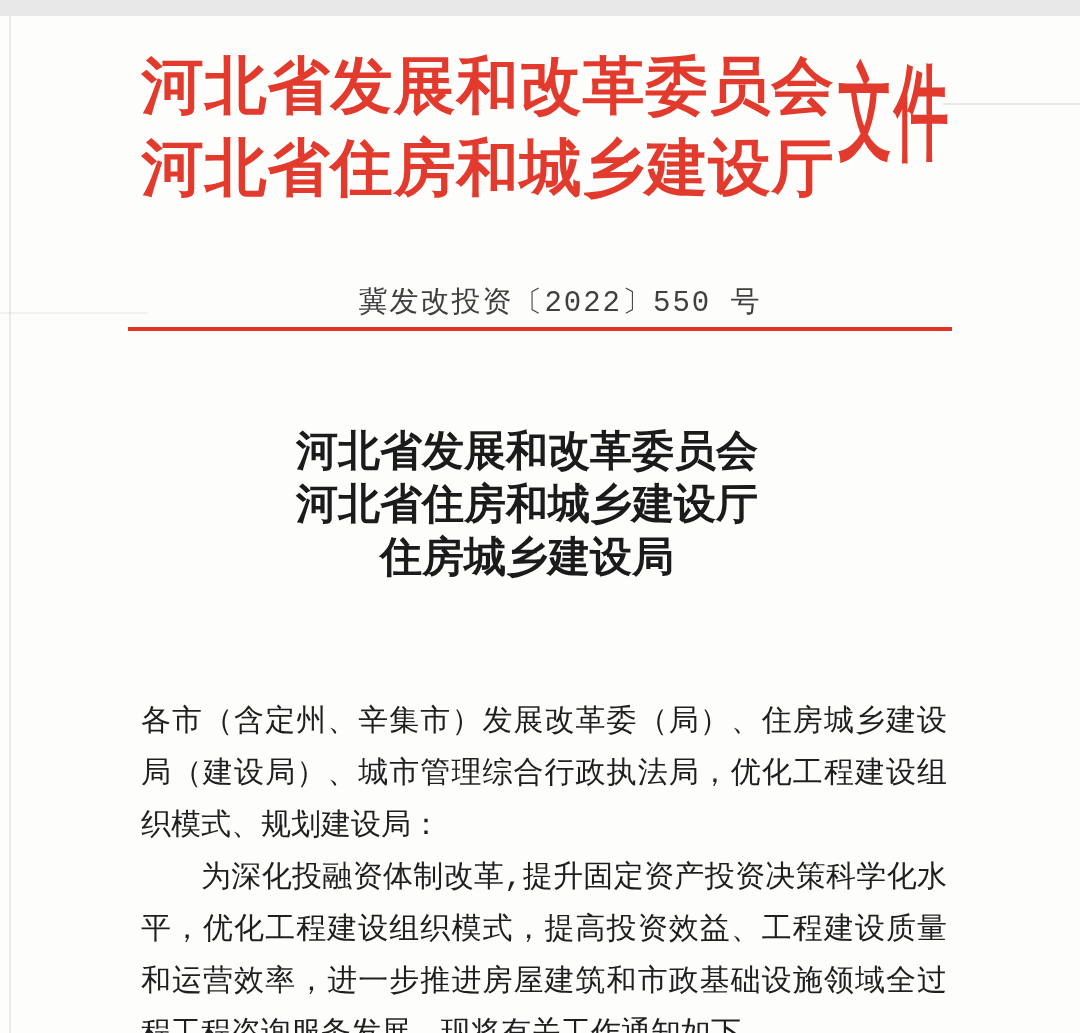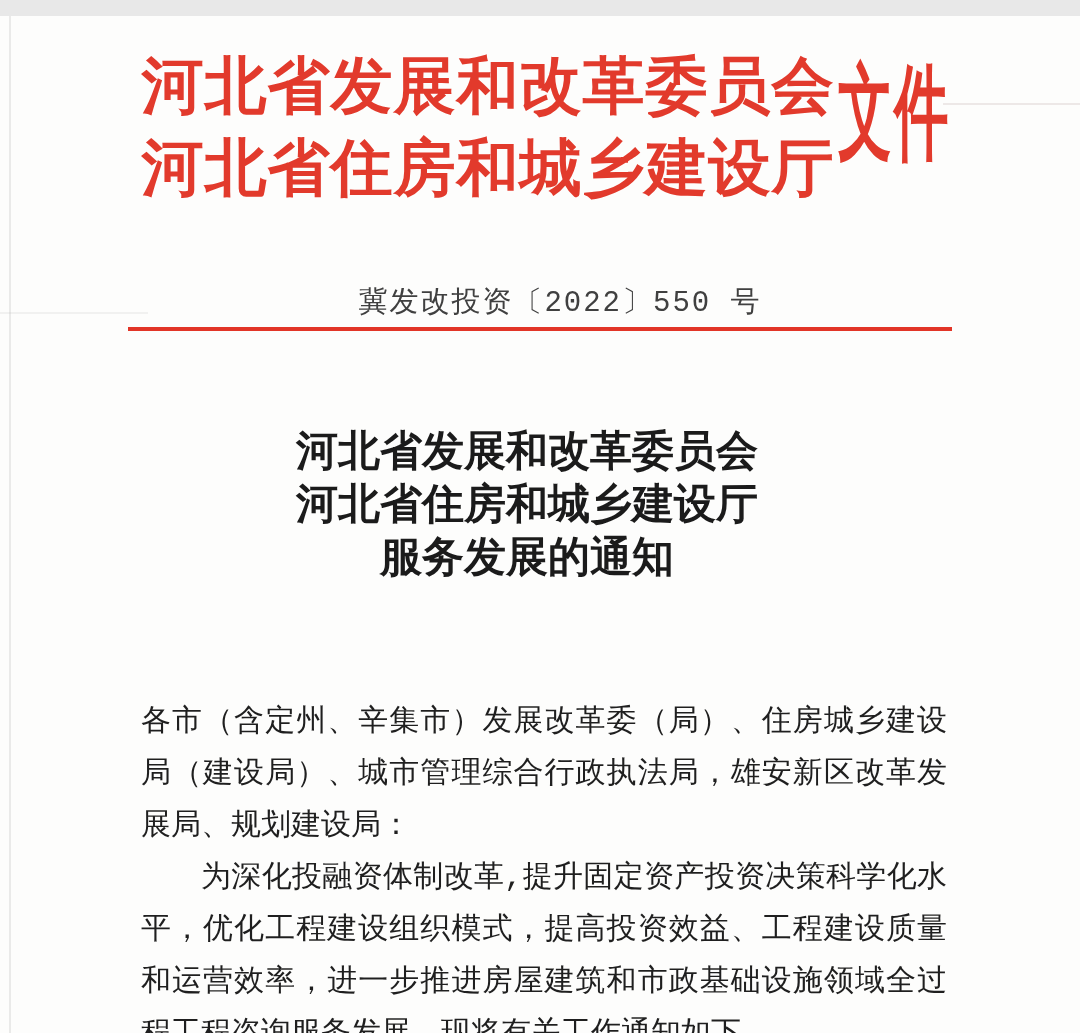--- a/index.html
+++ b/index.html
@@ -117,21 +117,21 @@
 
   <div class="doc-label">文件</div>
 
   <div class="ref-number">冀发改投资〔2022〕550 号</div>
 
   <div class="red-rule"></div>
 
   <div class="title">
     <div class="title-line">河北省发展和改革委员会</div>
     <div class="title-line">河北省住房和城乡建设厅</div>
-    <div class="title-line">服务发展的通知</div>
+    <div class="title-line">住房城乡建设局</div>
   </div>
 
   <div class="body-text">
-    <p>各市（含定州、辛集市）发展改革委（局）、住房城乡建设局（建设局）、城市管理综合行政执法局，雄安新区改革发展局、规划建设局：</p>
+    <p>各市（含定州、辛集市）发展改革委（局）、住房城乡建设局（建设局）、城市管理综合行政执法局，优化工程建设组织模式、规划建设局：</p>
     <p class="indented">为深化投融资体制改革,提升固定资产投资决策科学化水平，优化工程建设组织模式，提高投资效益、工程建设质量和运营效率，进一步推进房屋建筑和市政基础设施领域全过程工程咨询服务发展，现将有关工作通知如下。</p>
   </div>
 
 </div>
 
 </body></html>

